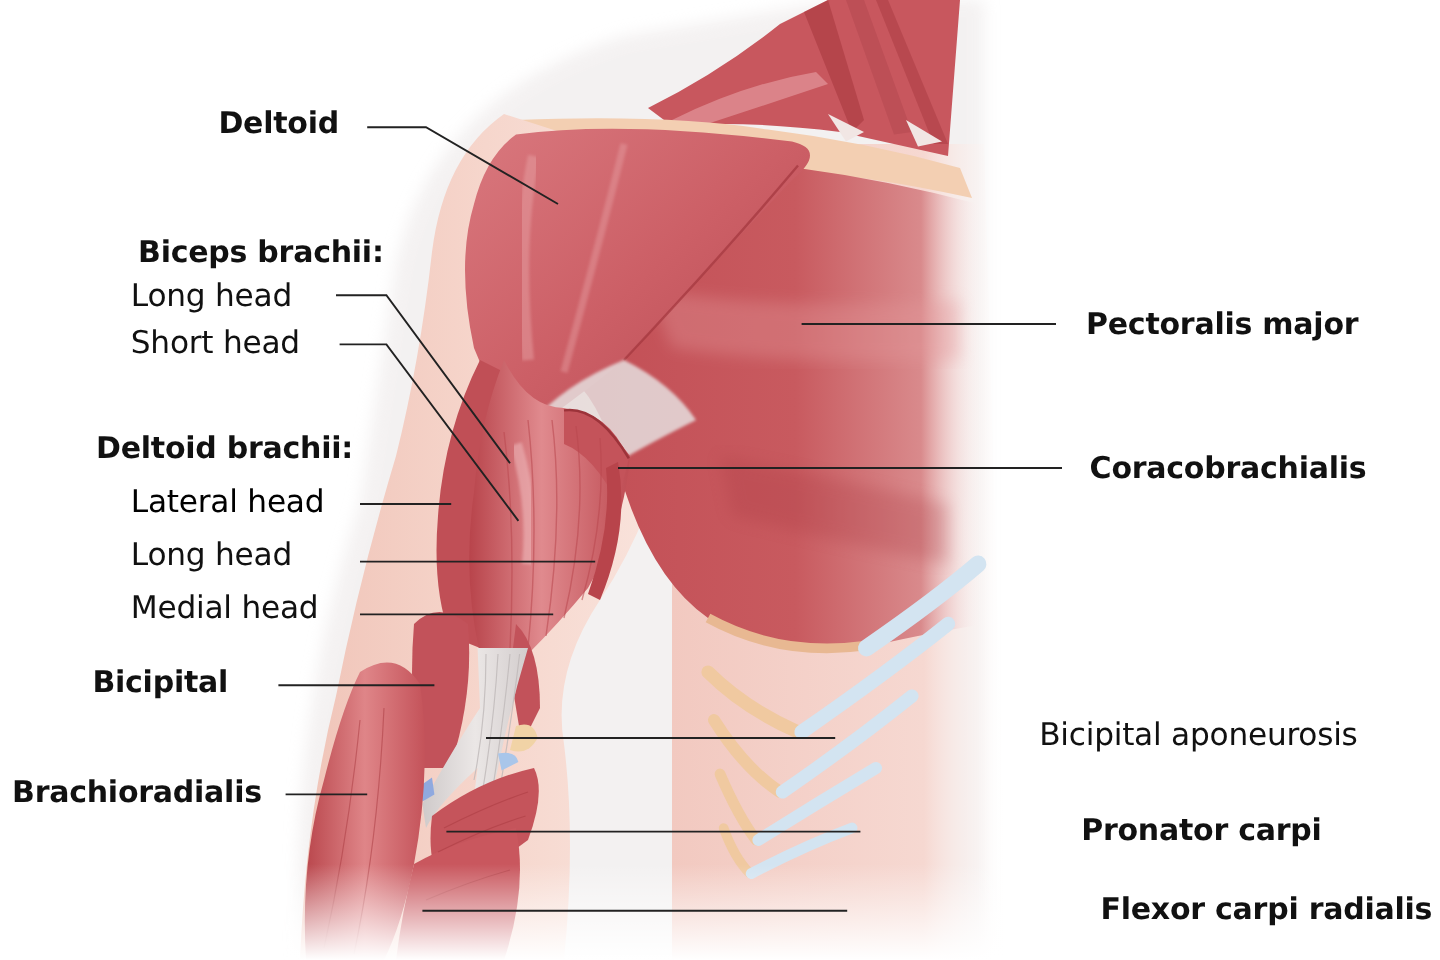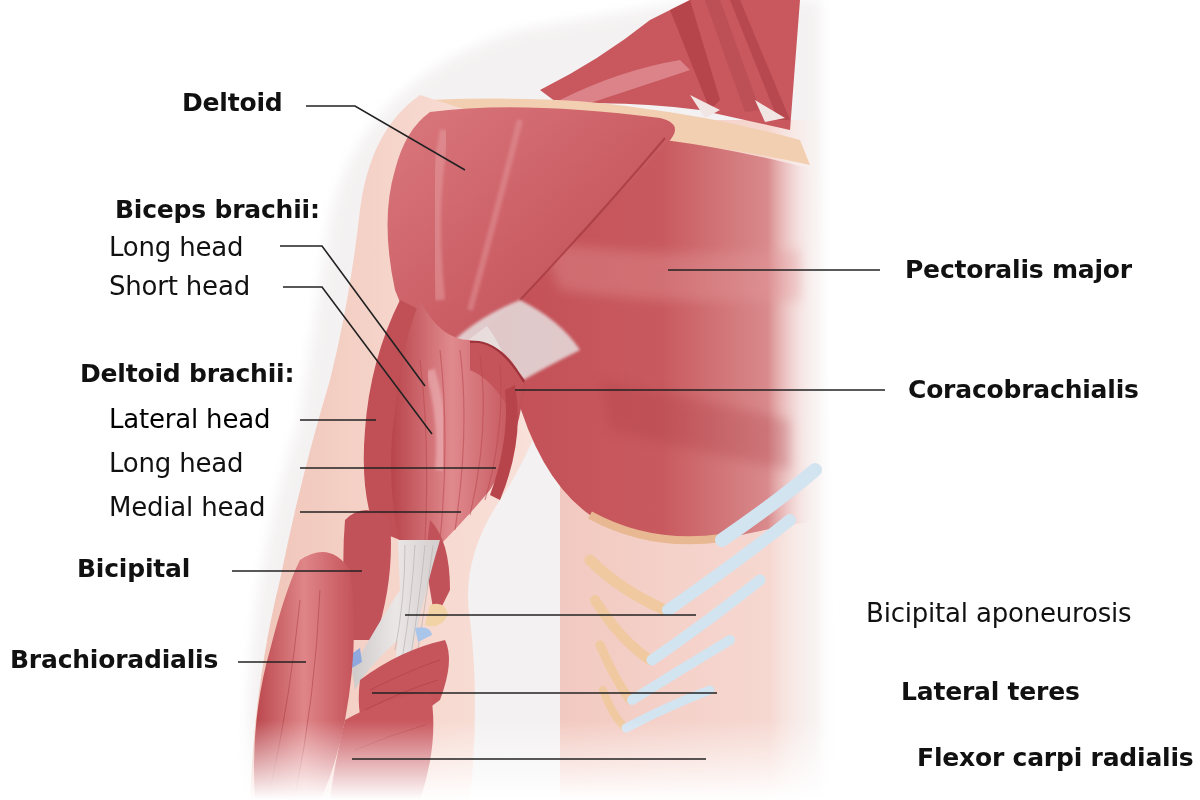--- a/index.html
+++ b/index.html
@@ -187,16 +187,16 @@
     <div class="label reg" style="left: 109px; top: 273px; color: rgb(17, 17, 17);">Short head</div>
     <div class="label bold" style="left: 80px; top: 361px; color: rgb(17, 17, 17);">Deltoid brachii:</div>
     <div class="label reg" style="left: 109px; top: 406px; color: #000000;">Lateral head</div>
     <div class="label reg" style="left: 109px; top: 450px; color: rgb(17, 17, 17);">Long head</div>
     <div class="label reg" style="left: 109px; top: 494px; color: rgb(17, 17, 17); text-align: center;">Medial head</div>
     <div class="label bold" style="left: 77px; top: 556px; color: rgb(17, 17, 17);">Bicipital</div>
     <div class="label bold" style="left: 10px; top: 647px; color: rgb(17, 17, 17);">Brachioradialis</div>
     <div class="label bold" style="left: 905px; top: 257px; color: rgb(17, 17, 17);">Pectoralis major</div>
     <div class="label bold" style="left: 908px; top: 377px; color: rgb(17, 17, 17);">Coracobrachialis</div>
     <div class="label reg" style="left: 866px; top: 600px; color: rgb(17, 17, 17); text-align: center;">Bicipital aponeurosis</div>
-    <div class="label bold" style="left: 901px; top: 679px; color: rgb(17, 17, 17);">Lateral teres</div>
+    <div class="label bold" style="left: 901px; top: 679px; color: rgb(17, 17, 17);">Pronator carpi</div>
     <div class="label bold" style="left: 881px; top: 745px; color: rgb(17, 17, 17); margin-left: 36px;">Flexor carpi radialis</div>
   </div>
 </div>
 
 </body></html>

